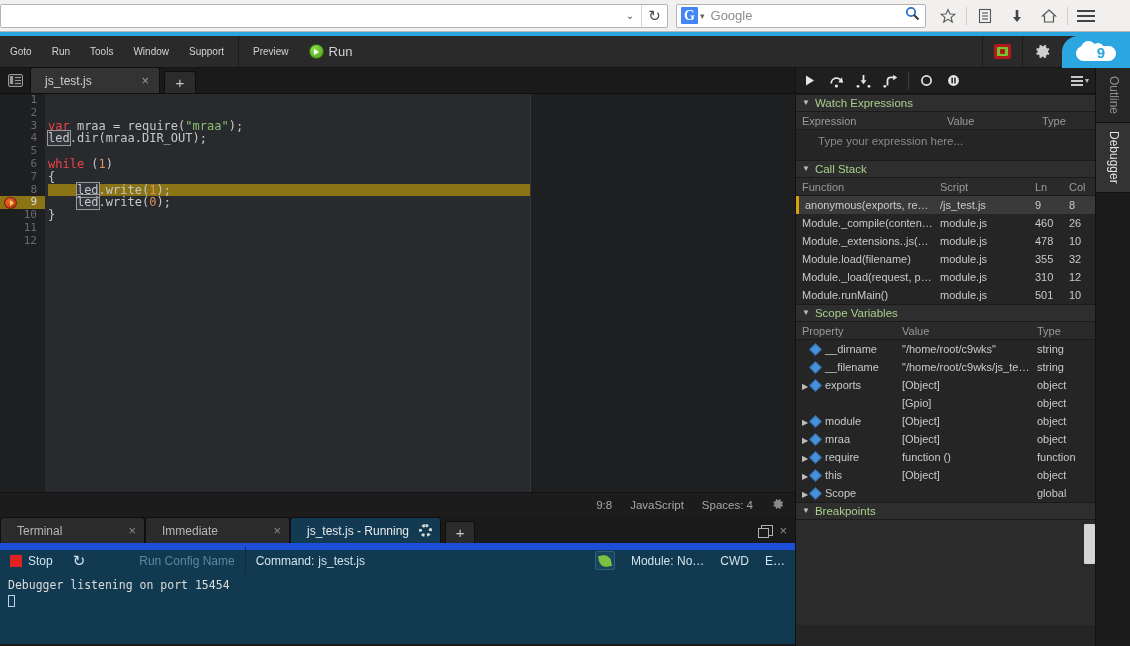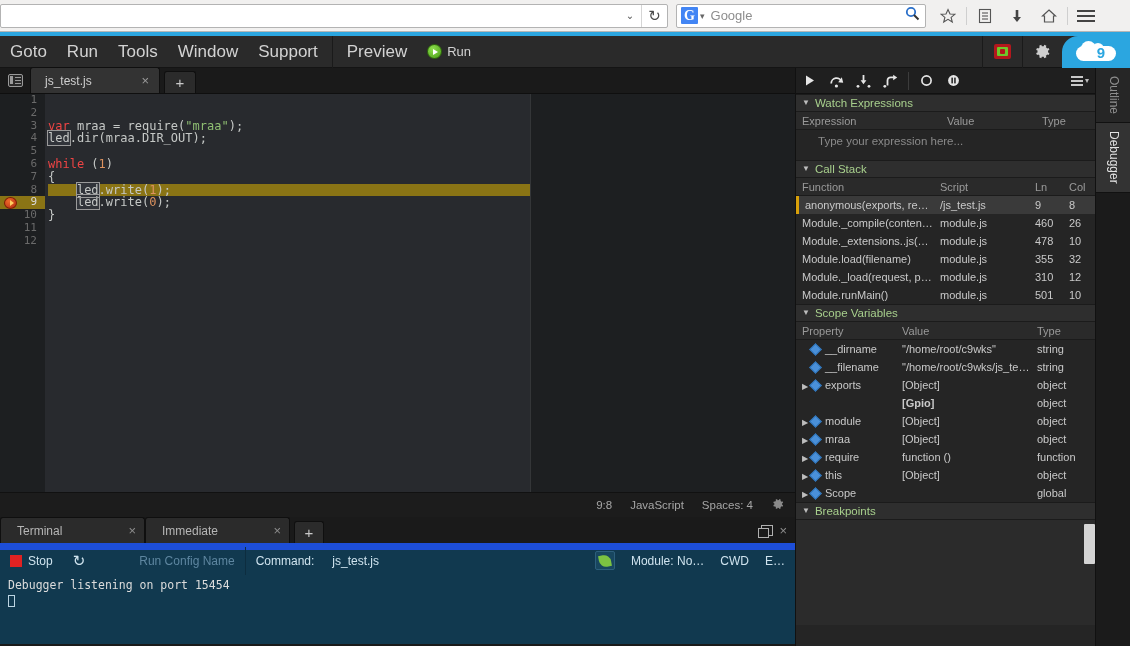--- a/index.html
+++ b/index.html
@@ -68,21 +68,21 @@
     background:#2ba6e0;
   }
   .menubar {
     position:absolute; top:36px; left:0; width:1130px; height:32px;
     background:#2a2a2a;
     display:flex; align-items:center;
     border-bottom:1px solid #141414;
   }
   .menu-item {
     padding: 0 10px; height:32px; line-height:32px;
-    color:#d2d2d2; font-size:17px; cursor:default;
+    color:#d2d2d2; font-size:10px; cursor:default;
   }
   .menu-sep-v { width:1px; height:32px; background:#1a1a1a; margin:0 4px; }
   .run-btn {
     display:flex; align-items:center; gap:5px;
     padding: 0 10px; height:32px; color:#d2d2d2; font-size:13px;
   }
   .play-circle {
     width:15px; height:15px; border-radius:50%;
     background: radial-gradient(circle at 35% 30%, #8ede4e, #4a9e17);
     border:1px solid #2f6a0c;
@@ -687,21 +687,21 @@
         <span class="c" style="width: 135px;">"/home/root/c9wks/js_test.js"</span>
         <span class="c" style="flex: 1 1 0%;">string</span>
       </div>
       <div class="row">
         <span class="c" style="width: 100px;"><span class="exp-tri">▶</span><span class="diamond"></span><span>exports</span></span>
         <span class="c" style="width: 135px;">[Object]</span>
         <span class="c" style="flex: 1 1 0%;">object</span>
       </div>
       <div class="row">
         <span class="c" style="width: 100px; margin-top: 36px;"><span class="exp-tri">▶</span><span class="diamond"></span><span>led</span></span>
-        <span class="c" style="width: 135px; font-weight: bold;">[Gpio]</span>
+        <span class="c" style="width: 135px;">[Gpio]</span>
         <span class="c" style="flex: 1 1 0%;">object</span>
       </div>
       <div class="row">
         <span class="c" style="width: 100px;"><span class="exp-tri">▶</span><span class="diamond"></span><span>module</span></span>
         <span class="c" style="width: 135px;">[Object]</span>
         <span class="c" style="flex: 1 1 0%;">object</span>
       </div>
       <div class="row">
         <span class="c" style="width: 100px;"><span class="exp-tri">▶</span><span class="diamond"></span><span>mraa</span></span>
         <span class="c" style="width: 135px;">[Object]</span>
@@ -741,36 +741,40 @@
 <div class="bottom-panel">
   <div class="bpanel-tabs">
     <div class="btab">
       <span>Terminal</span>
       <span class="x">×</span>
     </div>
     <div class="btab">
       <span>Immediate</span>
       <span class="x">×</span>
     </div>
+    <div class="btab active">
+      <span>js_test.js - Running</span>
+      <span class="spin"></span>
+    </div>
     <div class="btab-plus">+</div>
     <div class="bpanel-right">
       <span class="win-ico"></span>
       <span style="color:#8d8d8d;font-size:13px;">×</span>
     </div>
   </div>
 
   <div class="run-toolbar">
     <div class="stop-btn">
       <span class="stop-sq"></span>
       <span>Stop</span>
     </div>
     <div class="restart">↻</div>
     <div class="rcn">Run Config Name</div>
     <div class="rt-sep"></div>
-    <div style="padding-right:18px;">Command:</div>
+    <div style="padding-right:4px;">Command:</div>
     <div>js_test.js</div>
     <div style="margin-left:auto;display:flex;align-items:center;gap:16px;padding-right:10px;">
       <span class="leaf-btn">
         <span class="leaf"></span>
       </span>
       <span>Module: No…</span>
       <span>CWD</span>
       <span>E…</span>
     </div>
   </div>

